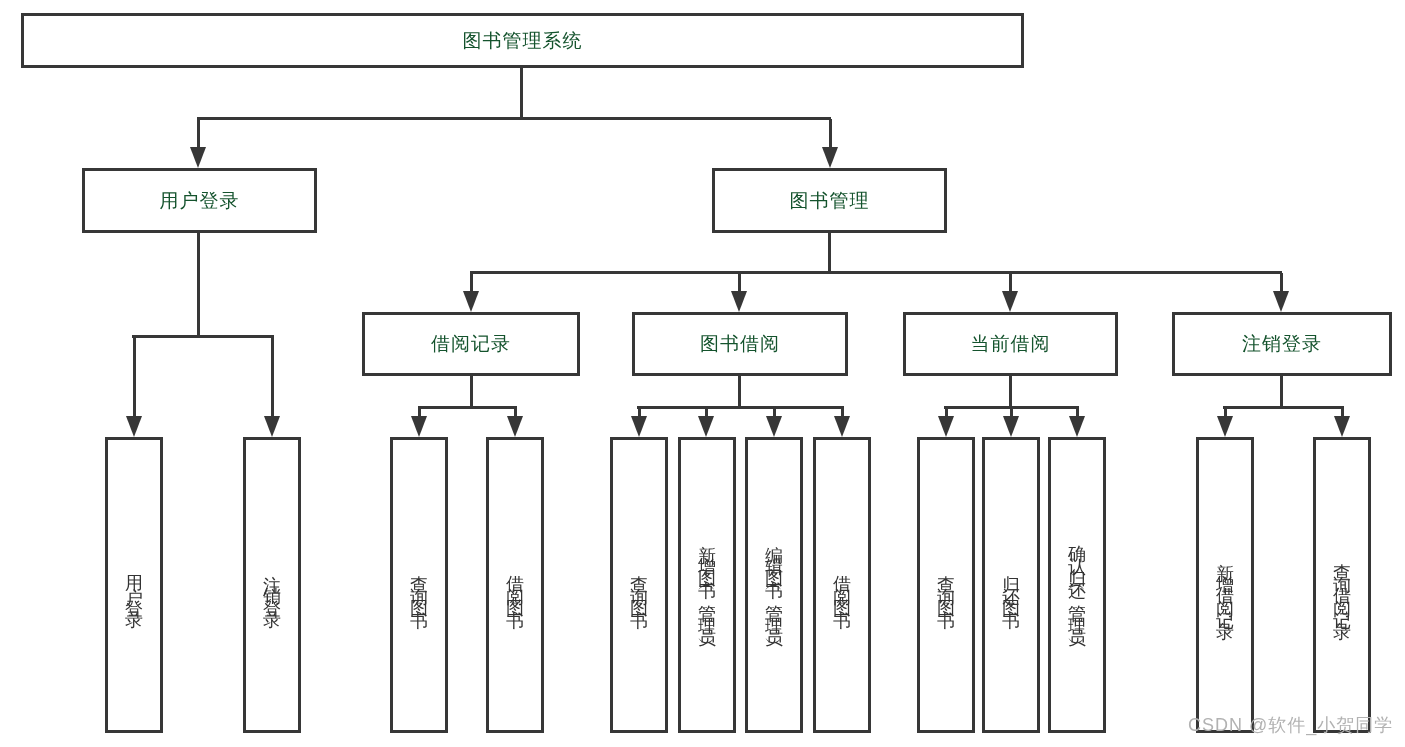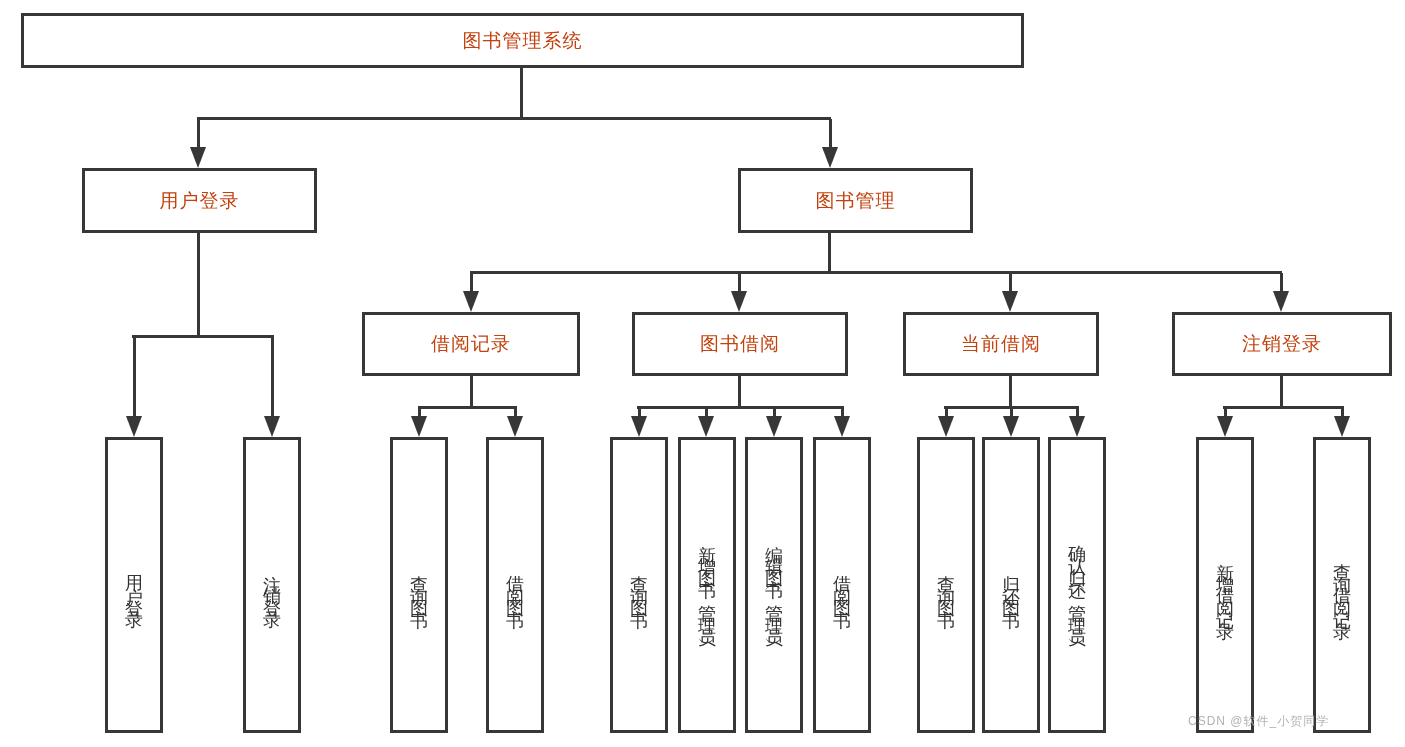--- a/index.html
+++ b/index.html
@@ -17,21 +17,21 @@
   }
   
   .node {
     position: absolute;
     box-sizing: border-box;
     border: 3px solid #373737;
     background: #ffffff;
     display: flex;
     align-items: center;
     justify-content: center;
-    color: #c2410c;
+    color: #14532d;
     font-size: 19px;
     letter-spacing: 1px;
   }
   .leaf {
     position: absolute;
     box-sizing: border-box;
     border: 3px solid #373737;
     background: #ffffff;
     top: 437px;
     height: 296px;
@@ -76,21 +76,21 @@
     height: 0;
     border-left: 8.5px solid transparent;
     border-right: 8.5px solid transparent;
     border-top: 21px solid #373737;
   }
   
   .watermark {
     position: absolute;
     left: 1188px;
     top: 713px;
-    font-size: 12px;
+    font-size: 18px;
     color: #b2b2b2;
     letter-spacing: 1px;
     z-index: 5;
     white-space: nowrap;
   }
 </style>
 </head>
 <body>
 
 <div class="canvas">
@@ -106,21 +106,21 @@
       <i class="head"></i>
     </div>
   <div class="arrow" style="left:822px; top:119px; height:49px;">
       <i class="stem"></i>
       <i class="head"></i>
     </div>
 
   <div class="node" style="left:82px; top:168px; width:235px; height:65px;">
     <span>用户登录</span>
   </div>
-  <div class="node" style="left:712px; top:168px; width:235px; height:65px;margin-left:26px;">
+  <div class="node" style="left:712px; top:168px; width:235px; height:65px;">
     <span>图书管理</span>
   </div>
 
   <div class="vline" style="left:197px; top:231px; height:106px;"></div>
   <div class="hline" style="left:132px; top:335px; width:142px;"></div>
   <div class="arrow" style="left:126px; top:337px; height:100px;">
       <i class="stem"></i>
       <i class="head"></i>
     </div>
   <div class="arrow" style="left:264px; top:337px; height:100px;">
@@ -146,21 +146,21 @@
       <i class="stem"></i>
       <i class="head"></i>
     </div>
 
   <div class="node" style="left:362px; top:312px; width:218px; height:64px;">
     <span>借阅记录</span>
   </div>
   <div class="node" style="left:632px; top:312px; width:216px; height:64px;justify-content:center;">
     <span>图书借阅</span>
   </div>
-  <div class="node" style="left:903px; top:312px; width:196px; height:64px;">
+  <div class="node" style="left:903px; top:312px; width:215px; height:64px;">
     <span>当前借阅</span>
   </div>
   <div class="node" style="left:1172px; top:312px; width:220px; height:64px;">
     <span>注销登录</span>
   </div>
 
   <div class="vline" style="left:470px; top:374px; height:35px;"></div>
   <div class="hline" style="left:418px; top:406px; width:99px;"></div>
   <div class="arrow" style="left:411px; top:408px; height:29px;">
       <i class="stem"></i>

